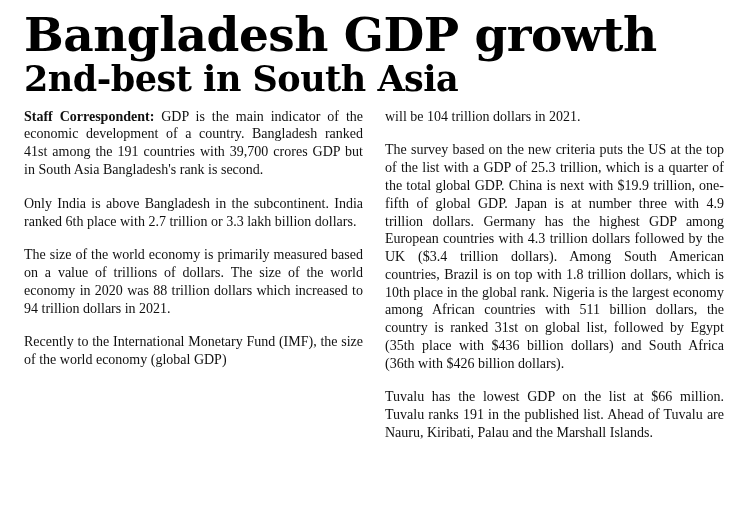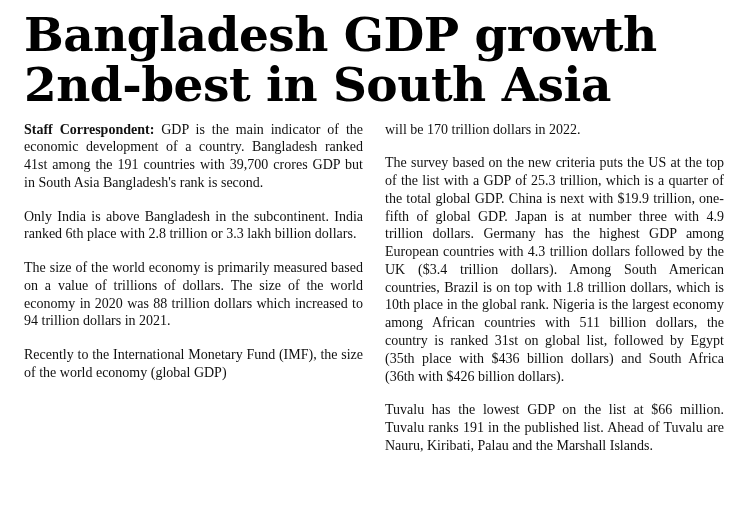--- a/index.html
+++ b/index.html
@@ -32,21 +32,21 @@
     text-align: left;
   }
   .headline .line {
     display: block;
     white-space: nowrap;
   }
   .headline .l1 {
     font-size: 47px;
   }
   .headline .l2 {
-    font-size: 47px;
+    font-size: 35px;
   }
   .columns {
     display: flex;
     gap: 22px;
     align-items: flex-start;
   }
   .col {
     width: 339px;
     flex: 0 0 339px;
   }
@@ -74,25 +74,25 @@
 
   <h1 class="headline">
     <span class="line l1">Bangladesh GDP growth</span>
     <span class="line l2">2nd-best in South Asia</span>
   </h1>
 
   <div class="columns">
 
     <div class="col">
       <p class="body"><span class="byline">Staff Correspondent:</span><span> GDP is the main indicator of the economic development of a country. Bangladesh ranked 41st among the 191 countries with 39,700 crores GDP but in South Asia Bangladesh's rank is second.</span></p>
-      <p class="body">Only India is above Bangladesh in the subcontinent. India ranked 6th place with 2.8 trillion or 3.3 lakh billion dollars.</p>
+      <p class="body">Only India is above Bangladesh in the subcontinent. India ranked 6th place with 2.7 trillion or 3.3 lakh billion dollars.</p>
       <p class="body">The size of the world economy is primarily measured based on a value of trillions of dollars. The size of the world economy in 2020 was 88 trillion dollars which increased to 94 trillion dollars in 2021.</p>
       <p class="body">Recently to the International Monetary Fund (IMF), the size of the world economy (global GDP)</p>
     </div>
 
     <div class="col">
-      <p class="body">will be 170 trillion dollars in 2022.</p>
+      <p class="body">will be 104 trillion dollars in 2021.</p>
       <p class="body">The survey based on the new criteria puts the US at the top of the list with a GDP of 25.3 trillion, which is a quarter of the total global GDP. China is next with $19.9 trillion, one-fifth of global GDP. Japan is at number three with 4.9 trillion dollars. Germany has the highest GDP among European countries with 4.3 trillion dollars followed by the UK ($3.4 trillion dollars). Among South American countries, Brazil is on top with 1.8 trillion dollars, which is 10th place in the global rank. Nigeria is the largest economy among African countries with 511 billion dollars, the country is ranked 31st on global list, followed by Egypt (35th place with $436 billion dollars) and South Africa (36th with $426 billion dollars).</p>
       <p class="body">Tuvalu has the lowest GDP on the list at $66 million. Tuvalu ranks 191 in the published list. Ahead of Tuvalu are Nauru, Kiribati, Palau and the Marshall Islands.</p>
     </div>
 
   </div>
 </div>
 
 </body></html>

